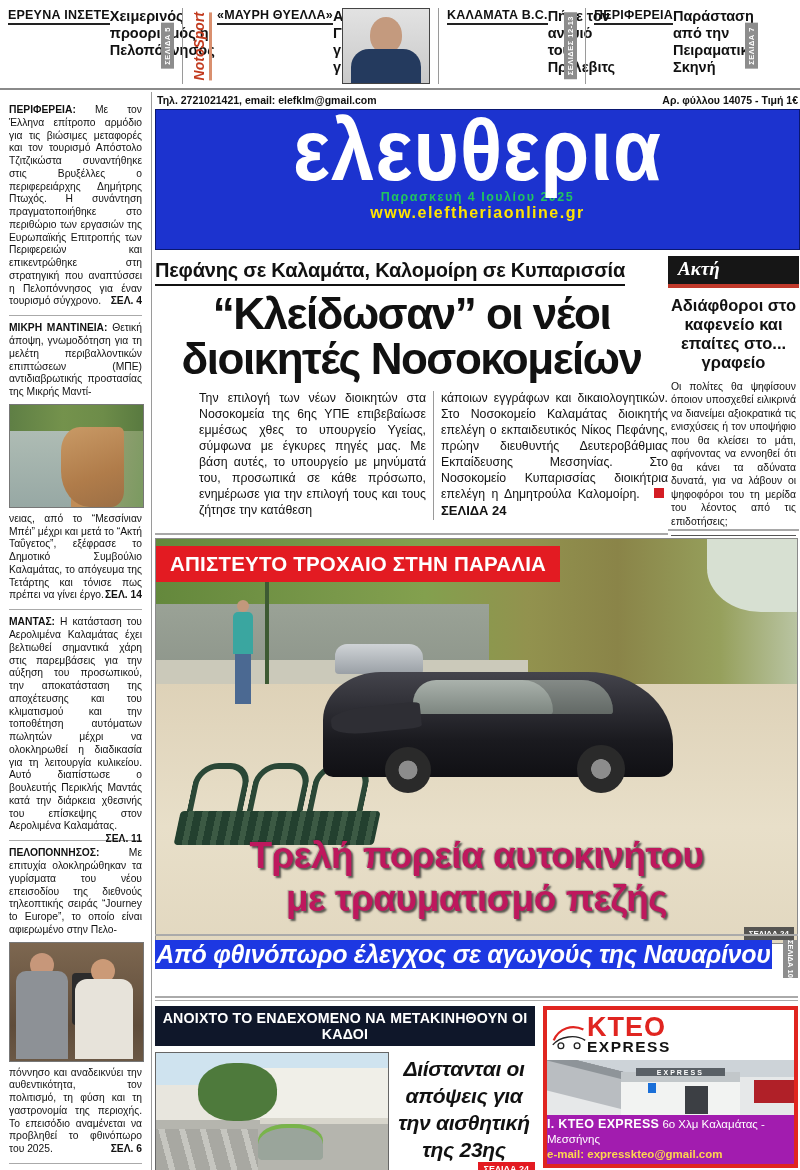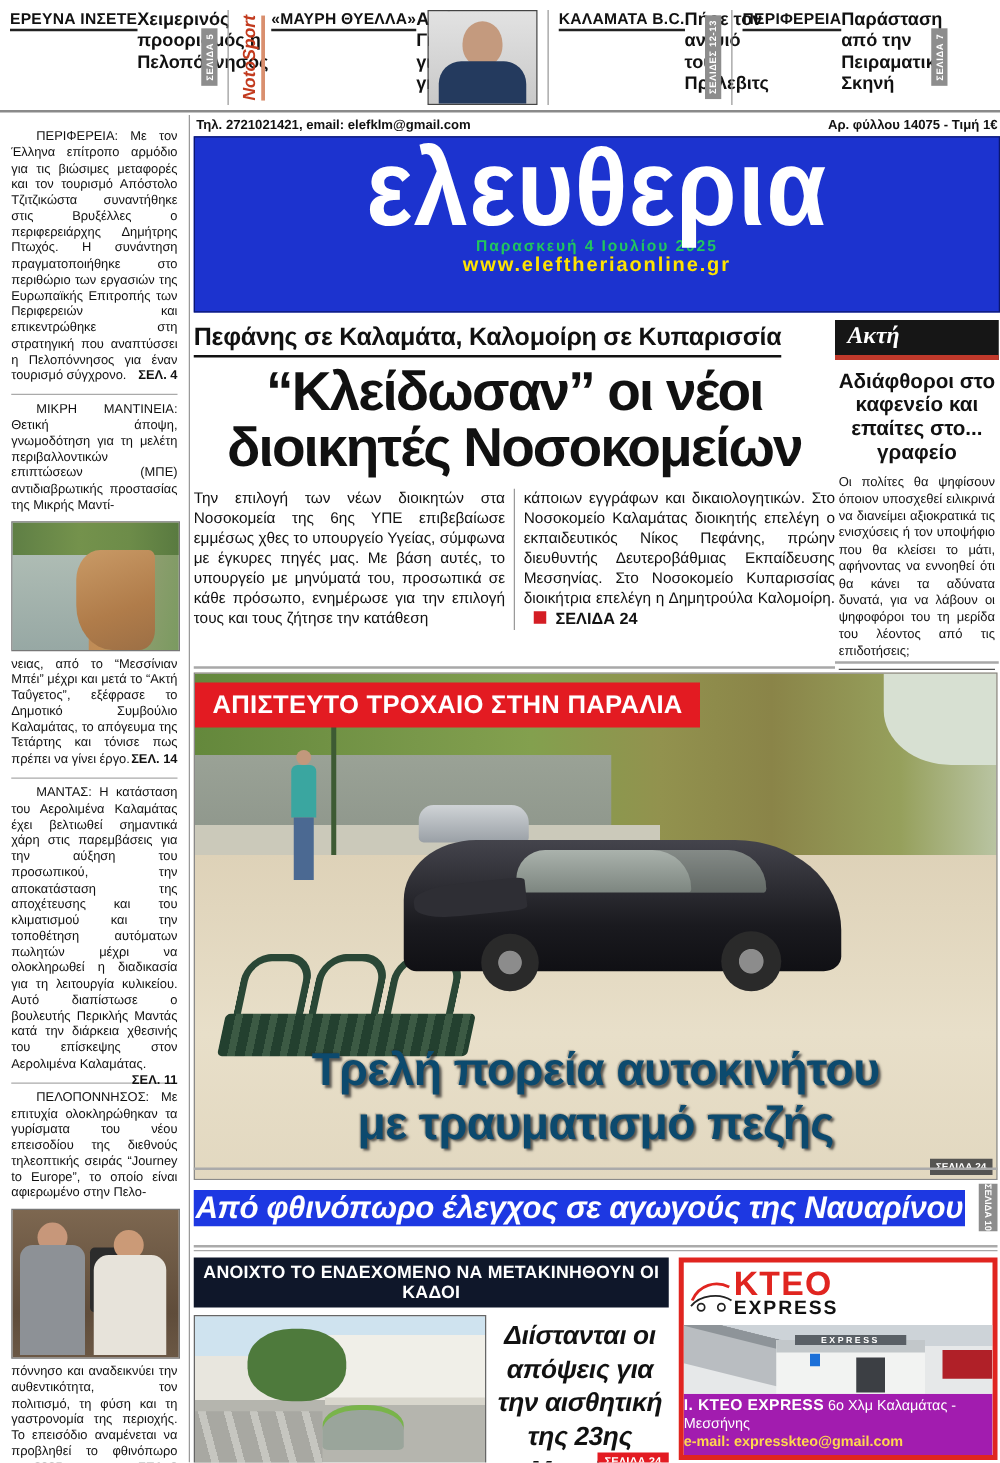--- a/index.html
+++ b/index.html
@@ -25,21 +25,21 @@
   .topman .head{position:absolute;left:27px;top:8px;width:32px;height:36px;border-radius:50% 50% 45% 45%;
     background:#c49a7e;}
   .topman .shirt{position:absolute;left:8px;top:40px;width:70px;height:34px;border-radius:18px 18px 0 0;
     background:#243a5e;}
 
   
   .left-col{top:92px;left:0;width:152px;height:1078px;border-right:1px solid #9a9a9a;
     padding:6px 9px 0 9px;box-sizing:border-box;overflow:hidden;}
   .lart{font-size:10.3px;line-height:1.24;text-align:justify;padding:6px 0 7px 0;}
   .lart + .lart{border-top:1px solid #aaa;}
-  .lart .lead{font-weight:normal;margin-left:20px;}
+  .lart .lead{font-weight:bold;}
   .lart .pref{font-weight:bold;float:right;}
   .lphoto{width:100%;height:102px;margin:5px 0;border:1px solid #777;position:relative;overflow:hidden;}
   .ph-erosion{background:linear-gradient(100deg,#9fb3ab 0%,#95a8a2 28%,#b98a5c 40%,#c28d55 58%,#8f9e70 76%,#7a9a60 100%);}
   .ph-erosion .veg{position:absolute;top:0;left:0;right:0;height:26px;
     background:linear-gradient(90deg,#5f7f45,#74924c 40%,#6d8c49 70%,#597a40);}
   .ph-erosion .sea{position:absolute;left:0;top:26px;width:46%;bottom:0;background:linear-gradient(#aebcb4,#97a8a4);}
   .ph-erosion .rock{position:absolute;left:38%;top:22px;width:48%;bottom:0;
     background:linear-gradient(160deg,#c99a66,#b07c4a 60%,#9c6f45);border-radius:30% 8% 20% 45%;}
   .ph-crew{background:linear-gradient(#7d6750,#5f4c3a 70%,#6b5845);height:118px;}
   .ph-crew .m1{position:absolute;left:6px;top:28px;width:52px;height:88px;background:#8d9196;border-radius:10px 10px 0 0;}
@@ -57,21 +57,21 @@
     transform:scaleY(1.12);margin-top:2px;white-space:nowrap;}
   .mh-date{color:#22c55e;font-weight:bold;font-size:12.5px;letter-spacing:1.5px;margin-top:2px;}
   .mh-url{color:#ffe400;font-weight:bold;font-size:16px;letter-spacing:1.5px;}
 
   
   .main-story{left:155px;top:259px;width:513px;height:272px;}
   .kicker{font-size:20px;font-weight:bold;border-bottom:2px solid #111;display:inline-block;
     padding-bottom:2px;letter-spacing:-.2px;}
   .headline{font-size:44px;font-weight:bold;letter-spacing:-1.5px;line-height:1.02;
     text-align:center;margin-top:6px;}
-  .ms-body{display:flex;margin-top:9px;}
+  .ms-body{display:flex;margin-top:9px;margin-left:44px;}
   .ms-col{flex:1;font-size:12.3px;line-height:1.3;text-align:justify;}
   .ms-div{border-left:1px solid #9a9a9a;margin:0 7px;}
   .endmark{display:inline-block;width:10px;height:10px;background:#d41d24;margin:0 4px 0 8px;}
   .endref{font-weight:bold;font-size:13px;}
   .hline{background:#a8a8a8;height:2px;}
 
   
   .arthro{left:668px;top:256px;width:131px;height:275px;border-bottom:2px solid #a8a8a8;box-sizing:border-box;}
   .ar-head{background:#161616;color:#fff;font-family:"Liberation Serif",serif;font-style:italic;
     font-weight:bold;font-size:19px;padding:2px 10px 4px 10px;border-bottom:4px solid #c0392b;}
@@ -109,29 +109,29 @@
     background:linear-gradient(#aab2ac,#7d8680);border-radius:30px 40px 4px 4px;
     box-shadow:inset -60px 0 0 rgba(20,20,25,.25);}
   .pm-car .hood{position:absolute;left:8px;top:34px;width:90px;height:26px;background:#2e2e34;
     border-radius:40% 10% 10% 40%;transform:rotate(-6deg);}
   .pm-car .w1{position:absolute;left:62px;bottom:-16px;width:46px;height:46px;border-radius:50%;
     background:radial-gradient(circle at 50% 50%,#8c8c8c 0 28%,#2a2a2a 30% 100%);}
   .pm-car .w2{position:absolute;right:48px;bottom:-16px;width:48px;height:48px;border-radius:50%;
     background:radial-gradient(circle at 50% 50%,#8c8c8c 0 28%,#2a2a2a 30% 100%);}
   .pm-banner{position:absolute;top:7px;left:0;background:#e31b22;color:#fff;font-weight:bold;
     font-size:20.5px;padding:6px 14px;letter-spacing:.2px;}
-  .pm-head{position:absolute;left:0;right:0;bottom:22px;text-align:center;color:#0c4a6e;font-weight:bold;
+  .pm-head{position:absolute;left:0;right:0;bottom:22px;text-align:center;color:#be185d;font-weight:bold;
     font-size:37px;line-height:1.18;letter-spacing:-.5px;
     text-shadow:2px 2px 2px rgba(40,40,40,.75),-1px -1px 1px rgba(40,40,40,.3);}
   .pm-tag{position:absolute;right:3px;bottom:3px;background:rgba(70,70,70,.9);color:#fff;
     font-size:8px;font-weight:bold;padding:2px 5px;}
 
   
   .blue-wrap{left:155px;top:934px;width:643px;height:64px;border-top:2px solid #aaa;border-bottom:2px solid #aaa;
-    box-sizing:border-box;display:flex;align-items:center;padding:4px 0;gap:11px;}
+    box-sizing:border-box;display:flex;align-items:flex-start;padding:4px 0;gap:11px;}
   .blue-box{flex:1;background:#1d38e2;color:#fff;display:flex;align-items:center;justify-content:center;
     font-size:25px;font-weight:bold;font-style:italic;letter-spacing:-.3px;}
   .blue-vtag{width:15px;background:#8d8d8d;color:#fff;writing-mode:vertical-rl;font-size:7.5px;
     font-weight:bold;display:flex;align-items:center;justify-content:center;}
 
   
   .bins{left:155px;top:1006px;width:380px;height:162px;}
   .bins-banner{background:#0f172a;color:#fff;font-weight:bold;font-size:14.2px;text-align:center;
     padding:4px 0;letter-spacing:.2px;}
   .bins-row{display:flex;margin-top:6px;position:relative;height:124px;}

